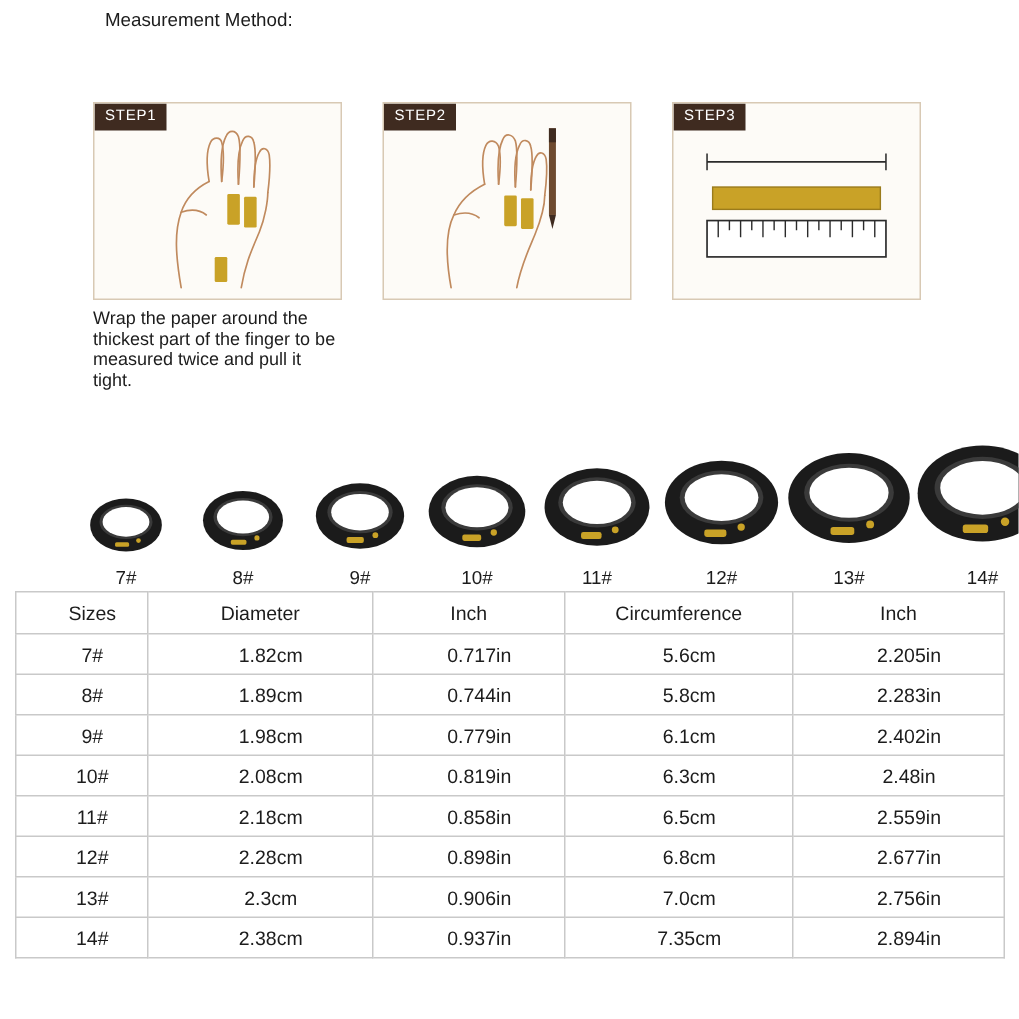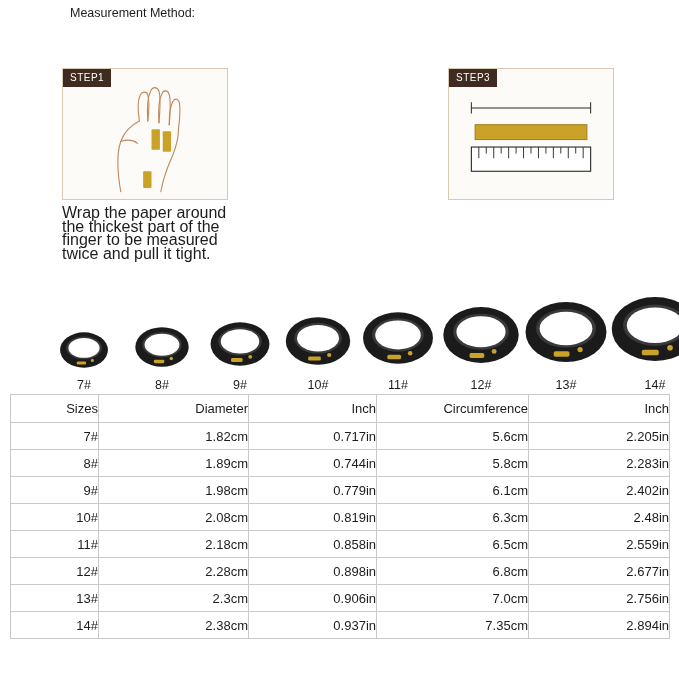--- a/index.html
+++ b/index.html
@@ -60,21 +60,21 @@
     top: 0;
     background: #3f2b20;
     color: #ffffff;
     font-size: 10px;
     letter-spacing: 0.5px;
     padding: 3px 7px 4px 7px;
     z-index: 3;
   }
   .step-caption {
     margin-top: 6px;
-    font-size: 16px;
+    font-size: 12px;
     line-height: 13.5px;
     color: #1c1c1c;
   }
   .art {
     position: absolute;
     left: 0;
     top: 0;
     width: 100%;
     height: 100%;
   }
@@ -108,21 +108,21 @@
   table.size-table {
     border-collapse: collapse;
     width: 659px;
     table-layout: fixed;
   }
   table.size-table td, table.size-table th {
     border: 1px solid #c9c9c9;
     height: 26px;
     font-size: 13px;
     font-weight: normal;
-    text-align: right;
+    text-align: center;
     padding: 0 0 0 14px;
     color: #1c1c1c;
   }
   table.size-table th {
     height: 27px;
   }
   table.size-table col.c0 { width: 88px; }
   table.size-table col.c1 { width: 150px; }
   table.size-table col.c2 { width: 128px; }
   table.size-table col.c3 { width: 152px; }
@@ -173,20 +173,43 @@
           <g fill="#c9a227">
             <rect x="95" y="61" width="9" height="22" rx="1"></rect>
             <rect x="107" y="63" width="9" height="22" rx="1"></rect>
           </g>
         </svg>
       </div>
       <div class="step-caption">Wrap the paper around the thickest part of the finger to be measured twice and pull it tight.</div>
     </div>
 
     <div class="step">
+      <div class="step-box">
+        <div class="step-badge">STEP2</div>
+        <svg class="art" viewBox="0 0 176 132">
+          <g fill="none" stroke="#c08a5e" stroke-width="1.2" stroke-linecap="round" stroke-linejoin="round">
+            <path d="M48 128 C44 106, 44 88, 50 76 C55 64, 64 58, 72 54"></path>
+            <path d="M72 54 C70 42, 70 32, 73 26 C75 22, 80 22, 82 27 C84 34, 83 46, 82 54"></path>
+            <path d="M82 54 C81 40, 82 28, 85 22 C87 17, 92 18, 94 23 C96 30, 95 44, 94 56"></path>
+            <path d="M94 56 C93 43, 94 32, 97 26 C99 21, 104 22, 105 27 C107 34, 106 46, 105 58"></path>
+            <path d="M105 58 C105 47, 106 39, 109 34 C111 30, 115 31, 116 36 C117 43, 116 54, 115 62"></path>
+            <path d="M115 62 C115 69, 112 80, 108 90 C103 102, 98 112, 95 128"></path>
+            <path d="M50 76 C56 74, 63 74, 68 78"></path>
+          </g>
+          <g>
+            <rect x="118" y="14" width="5" height="62" fill="#6e4a2f"></rect>
+            <polygon points="118,76 123,76 120.5,86" fill="#3f2b20"></polygon>
+            <rect x="118" y="14" width="5" height="10" fill="#3f2b20"></rect>
+          </g>
+          <g fill="#c9a227">
+            <rect x="86" y="62" width="9" height="22" rx="1"></rect>
+            <rect x="98" y="64" width="9" height="22" rx="1"></rect>
+          </g>
+        </svg>
+      </div>
     </div>
 
     <div class="step wide">
       <div class="step-box">
         <div class="step-badge">STEP3</div>
         <svg class="art" viewBox="0 0 176 132">
           <g stroke="#2b2b2b" stroke-width="1.1" fill="none">
             <line x1="24" y1="38" x2="152" y2="38"></line>
             <line x1="24" y1="32" x2="24" y2="44"></line>
             <line x1="152" y1="32" x2="152" y2="44"></line>

